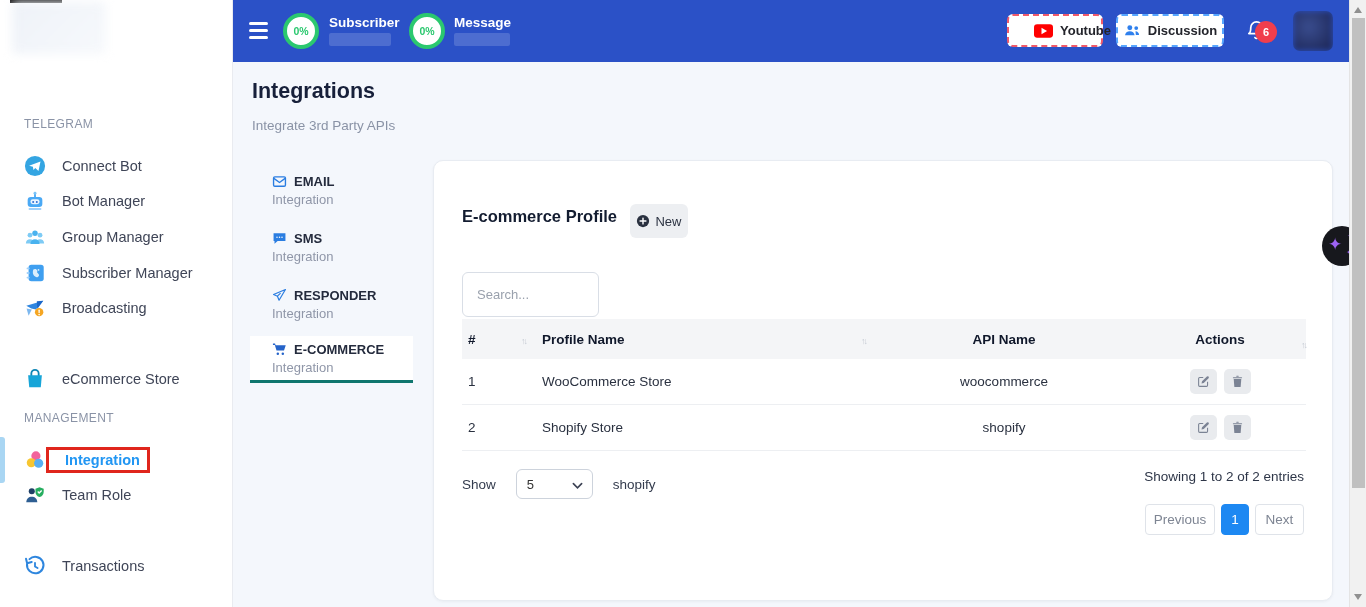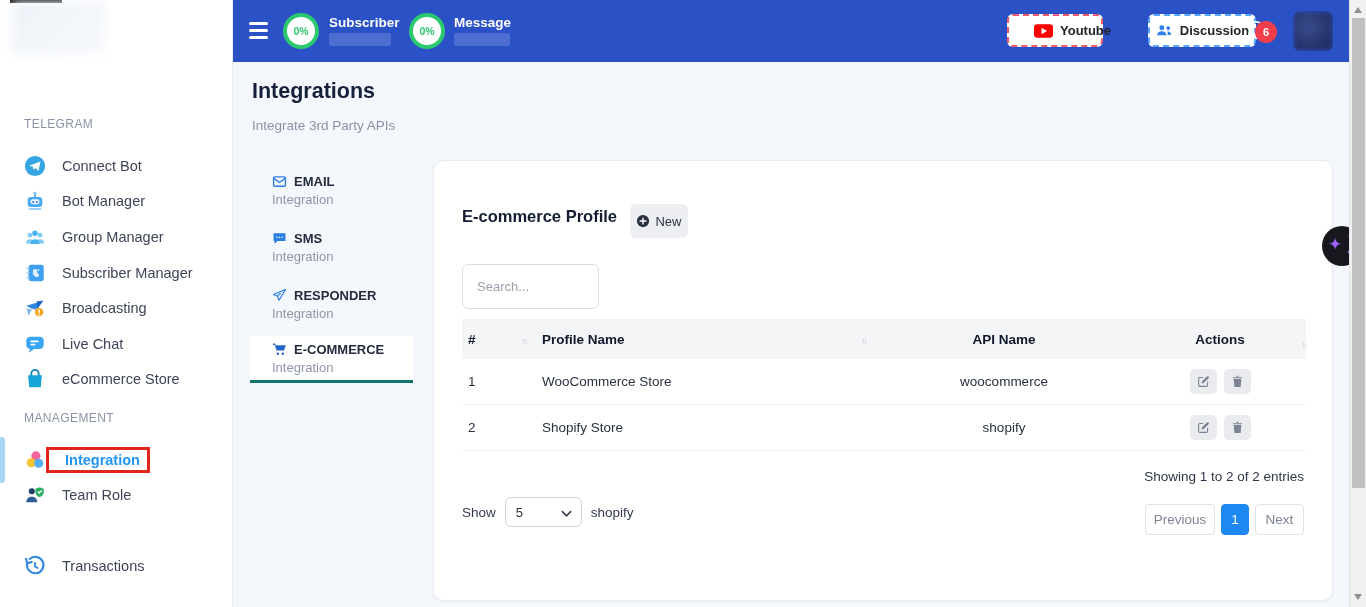--- a/index.html
+++ b/index.html
@@ -21,59 +21,59 @@
 
   
   .topbar { position:absolute; left:233px; top:0; width:1116px; height:62px; background:#2b51c7; z-index:3; }
   .hamburger { position:absolute; left:16px; top:22px; width:20px; height:17px; cursor:pointer; }
   .hamburger span { display:block; width:19px; height:2.6px; background:#fff; border-radius:2px; margin-bottom:4.4px; }
   .stat-circle { position:absolute; top:13px; width:36px; height:36px; border:4px solid #2bc86f; border-radius:50%; background:#fff; display:flex; align-items:center; justify-content:center; font-size:10.5px; font-weight:bold; color:#2bc86f; }
   .stat-label { position:absolute; top:15px; color:#fff; font-weight:bold; font-size:13.5px; }
   .stat-strip { position:absolute; top:33px; height:13px; background:rgba(255,255,255,.16); border-radius:2px; }
   .tb-btn { position:absolute; top:14px; height:33px; background:#fff; border-radius:6px; display:flex; align-items:center; justify-content:center; gap:7px; font-size:13px; font-weight:bold; color:#23242b; cursor:pointer; }
   .tb-btn.yt { left:774px; width:96px; border:2px dashed #f05a6b;padding-left:35px; }
-  .tb-btn.disc { left:915px; width:108px; border:2px dashed #57a6ff;text-align:center; }
+  .tb-btn.disc { left:883px; width:108px; border:2px dashed #57a6ff;text-align:center; }
   .bell { position:absolute; left:1012px; top:19px; width:23px; height:23px; cursor:pointer; }
   .badge { position:absolute; left:1022px; top:21px; width:22px; height:22px; background:#f03e4d; border-radius:50%; color:#fff; font-size:11px; font-weight:bold; display:flex; align-items:center; justify-content:center; }
   .avatar { position:absolute; left:1060px; top:11px; width:40px; height:40px; border-radius:7px; overflow:hidden; cursor:pointer; }
   .avatar .blur { width:100%; height:100%; background:radial-gradient(circle at 40% 40%, #3a4d8f, #232f63 70%, #1b2550); filter:blur(3px); }
 
   
   .main { position:absolute; left:233px; top:62px; width:1116px; height:545px; background:#f4f7fc; }
   .page-title { position:absolute; left:19px; top:17px; font-size:21.5px; font-weight:bold; color:#17203a; }
   .page-sub { position:absolute; left:19px; top:56px; font-size:13.5px; color:#8a93a6; }
 
   .subnav-item { position:absolute; left:17px; width:163px; height:56px; padding:8px 0 0 22px; cursor:pointer; }
   .subnav-item.active { background:#fff; height:47px; border-bottom:3px solid #0f766e; padding-top:6px; }
   .sn-title { display:flex; align-items:center; gap:7px; font-size:13px; font-weight:800; color:#242b3d; }
   .sn-title svg { width:15px; height:15px; }
   .sn-sub { font-size:13px; color:#8f96a8; margin-top:3px; }
 
   .card { position:absolute; left:200px; top:98px; width:900px; height:441px; background:#fff; border:1px solid #e8ecf2; border-radius:10px; box-shadow:0 1px 3px rgba(20,30,60,.05); }
   .panel-title { position:absolute; left:28px; top:46px; font-size:16.5px; font-weight:bold; color:#131c30; }
   .new-btn { position:absolute; left:196px; top:43px; width:58px; height:34px; background:#edeff2; border:none; border-radius:6px; display:flex; align-items:center; justify-content:center; gap:5px; font-size:13px; color:#2c3342; cursor:pointer; font-family:inherit; }
   .new-btn svg { width:14px; height:14px; }
-  .search-box { position:absolute; left:28px; top:103px; width:137px; height:45px; border:1px solid #d9dee6; border-radius:6px; padding:0 14px; font-size:13px; color:#333; outline:none; font-family:inherit; }
+  .search-box { position:absolute; left:28px; top:111px; width:137px; height:45px; border:1px solid #d9dee6; border-radius:6px; padding:0 14px; font-size:13px; color:#333; outline:none; font-family:inherit; }
   .search-box::placeholder { color:#9aa1ad; }
 
   .tbl { position:absolute; left:28px; top:158px; width:844px; }
   .trow { display:flex; align-items:center; }
   .thead { background:#f4f5f7; height:40px; font-weight:bold; font-size:13.5px; color:#10182b; }
   .tbody-row { height:46px; font-size:13.5px; color:#2a3140; border-bottom:1px solid #edeff2; }
   .c1 { width:72px; padding-left:6px; display:flex; align-items:center; }
   .c2 { width:340px; padding-left:8px; display:flex; align-items:center; }
   .c3 { width:260px; display:flex; align-items:center; justify-content:center; }
   .c4 { width:172px; display:flex; align-items:center; justify-content:center; position:relative; }
   .sort { font-size:9px; color:#c6cbd4; letter-spacing:-2px; margin-left:auto; margin-right:8px; align-self:flex-start; padding-top:4px; cursor:pointer; }
   .sort.abs { position:absolute; right:0; top:4px; margin:0; }
   .act-btn { width:27px; height:25px; background:#e9ebee; border:none; border-radius:5px; display:flex; align-items:center; justify-content:center; cursor:pointer; }
   .act-btn + .act-btn { margin-left:7px; }
   .act-btn svg { width:13px; height:13px; }
 
-  .show-row { position:absolute; left:28px; top:308px; display:flex; align-items:center; gap:9px; font-size:13.5px; color:#333b4d;margin-top:28px; }
+  .show-row { position:absolute; left:28px; top:308px; display:flex; align-items:center; gap:20px; font-size:13.5px; color:#333b4d; }
   .pagesize-wrap { position:relative; }
   .pagesize { width:77px; height:30px; border:1px solid #cdd3dc; border-radius:6px; font-size:13px; color:#333; padding:0 10px; appearance:none; -webkit-appearance:none; background:#fff; font-family:inherit; cursor:pointer; }
   .pagesize-chevron { position:absolute; right:10px; top:9px; pointer-events:none; }
   .summary { position:absolute; right:28px; top:308px; font-size:13.5px; color:#2e3648; }
   .pager { position:absolute; right:28px; top:343px; display:flex; gap:6px; }
   .pg-btn { height:31px; border:1px solid #dfe3e9; background:#fff; border-radius:4px; font-size:13.5px; color:#7e8593; display:flex; align-items:center; justify-content:center; cursor:pointer; font-family:inherit; }
   .pg-prev { width:70px; } .pg-next { width:49px; }
   .pg-num { width:28px; background:#1d88f2; border-color:#1d88f2; color:#fff; }
 
   
@@ -156,31 +156,20 @@
             <path d="M8.5 13.5l-3.5 7-2.2-8z" fill="#7db8ef"></path>
             <path d="M14 4.5l7-.5-6.5 9z" fill="#1b67c9"></path>
             <circle cx="16.5" cy="16.5" r="4.6" fill="#f5a623"></circle>
             <rect x="15.8" y="13.7" width="1.4" height="3.8" rx=".7" fill="#fff"></rect>
             <circle cx="16.5" cy="19.2" r=".9" fill="#fff"></circle>
           </svg>
       </span>
       <span class="slabel">Broadcasting</span>
     </div>
 
-    <div class="sitem" style="top:326px">
-      <span class="sicon">
-        <svg viewBox="0 0 24 24">
-            <rect x="2.5" y="4" width="19" height="13.5" rx="4.5" fill="#38a6f3"></rect>
-            <path d="M7 16.5L5 21.5l6-4z" fill="#38a6f3"></path>
-            <rect x="7" y="8.3" width="9" height="1.9" rx=".95" fill="#fff"></rect>
-            <rect x="7" y="11.6" width="5.5" height="1.9" rx=".95" fill="#fff"></rect>
-          </svg>
-      </span>
-      <span class="slabel">Live Chat</span>
-    </div>
 
     <div class="sitem" style="top:361px">
       <span class="sicon">
         <svg viewBox="0 0 24 24">
             <path d="M8 10V6a4 4 0 0 1 8 0v4" fill="none" stroke="#0f86b5" stroke-width="2"></path>
             <path d="M4.5 8h15l-1.2 13H5.7z" fill="#17a5d8"></path>
           </svg>
       </span>
       <span class="slabel">eCommerce Store</span>
     </div>

